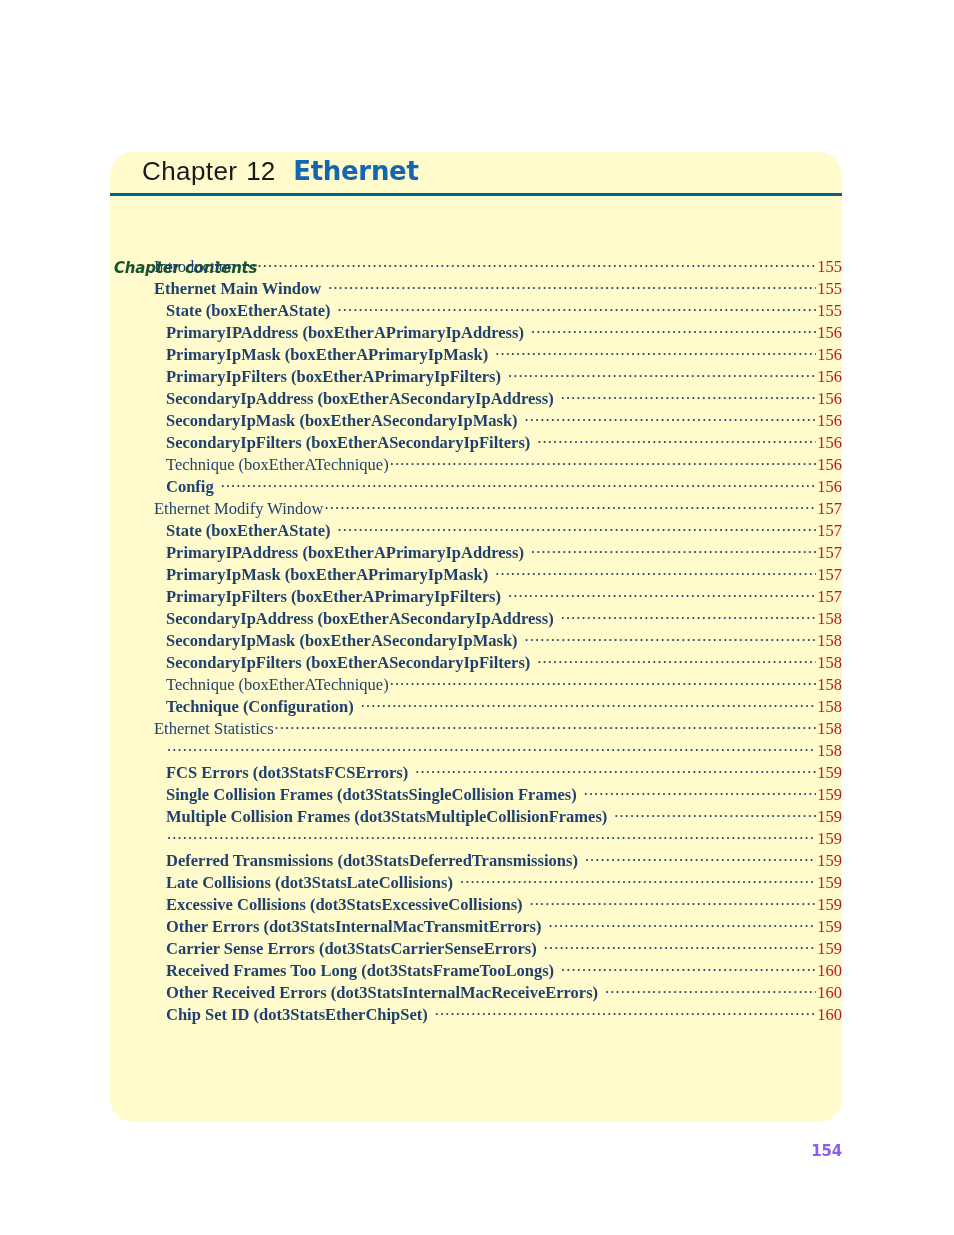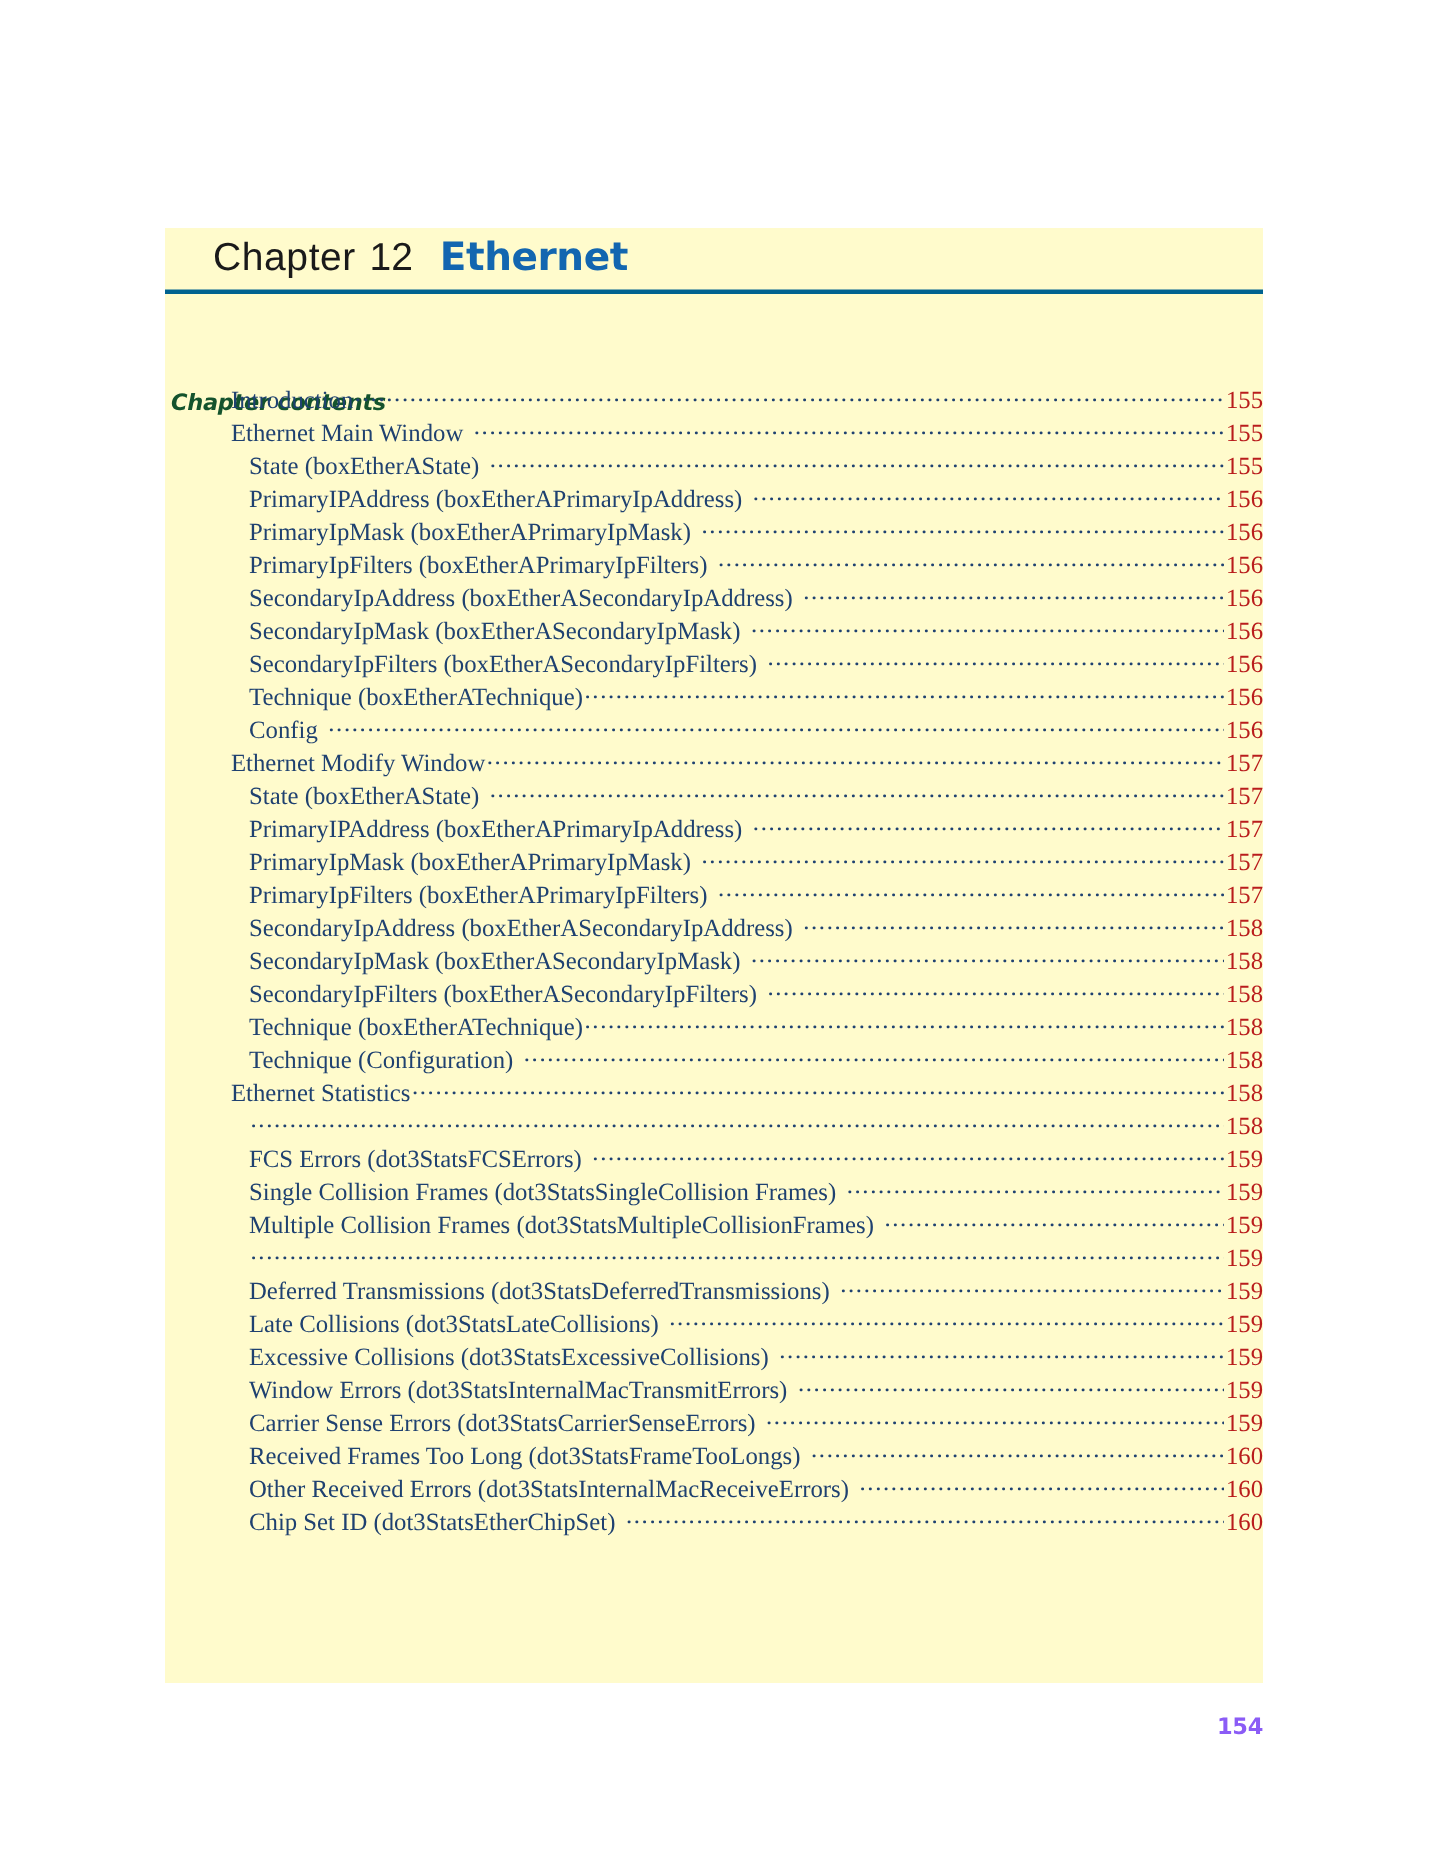--- a/index.html
+++ b/index.html
@@ -16,20 +16,21 @@
   }
 
   
   .chapter-block {
     position: absolute;
     left: 110px;
     top: 152px;
     width: 732px;
     height: 970px;
     background: #fffbcc;
+    border-radius: 23px;
   }
 
   
   .chapter-title-row {
     position: absolute;
     left: 32px;
     top: 4px;
     width: 700px;
     height: 40px;
     white-space: nowrap;
@@ -97,21 +98,21 @@
     white-space: nowrap;
     overflow: hidden;
   }
   .toc-row.lvl1 { padding-left: 44px; }
   .toc-row.lvl2 { padding-left: 56px; justify-content: center; }
 
   .toc-label {
     flex: 0 0 auto;
   }
   
-  .toc-row.gap .toc-label { padding-right: 6px; }
+  .toc-row.gap .toc-label { padding-right: 6px; font-weight: bold; }
 
   .toc-leader {
     flex: 1 1 auto;
     overflow: hidden;
     height: 16px;
     position: relative;
     margin: 0 1px;
   }
   .toc-leader::before {
     content: "......................................................................................................................................................................................................................................................................";
@@ -301,21 +302,21 @@
         <span class="toc-label">Late Collisions (dot3StatsLateCollisions)</span>
         <span class="toc-leader"></span>
         <span class="toc-page">159</span>
       </div>
       <div class="toc-row lvl2 gap">
         <span class="toc-label">Excessive Collisions (dot3StatsExcessiveCollisions)</span>
         <span class="toc-leader"></span>
         <span class="toc-page">159</span>
       </div>
       <div class="toc-row lvl2 gap">
-        <span class="toc-label">Window Errors (dot3StatsInternalMacTransmitErrors)</span>
+        <span class="toc-label">Other Errors (dot3StatsInternalMacTransmitErrors)</span>
         <span class="toc-leader"></span>
         <span class="toc-page">159</span>
       </div>
       <div class="toc-row lvl2 gap">
         <span class="toc-label">Carrier Sense Errors (dot3StatsCarrierSenseErrors)</span>
         <span class="toc-leader"></span>
         <span class="toc-page">159</span>
       </div>
       <div class="toc-row lvl2 gap">
         <span class="toc-label">Received Frames Too Long (dot3StatsFrameTooLongs)</span>

